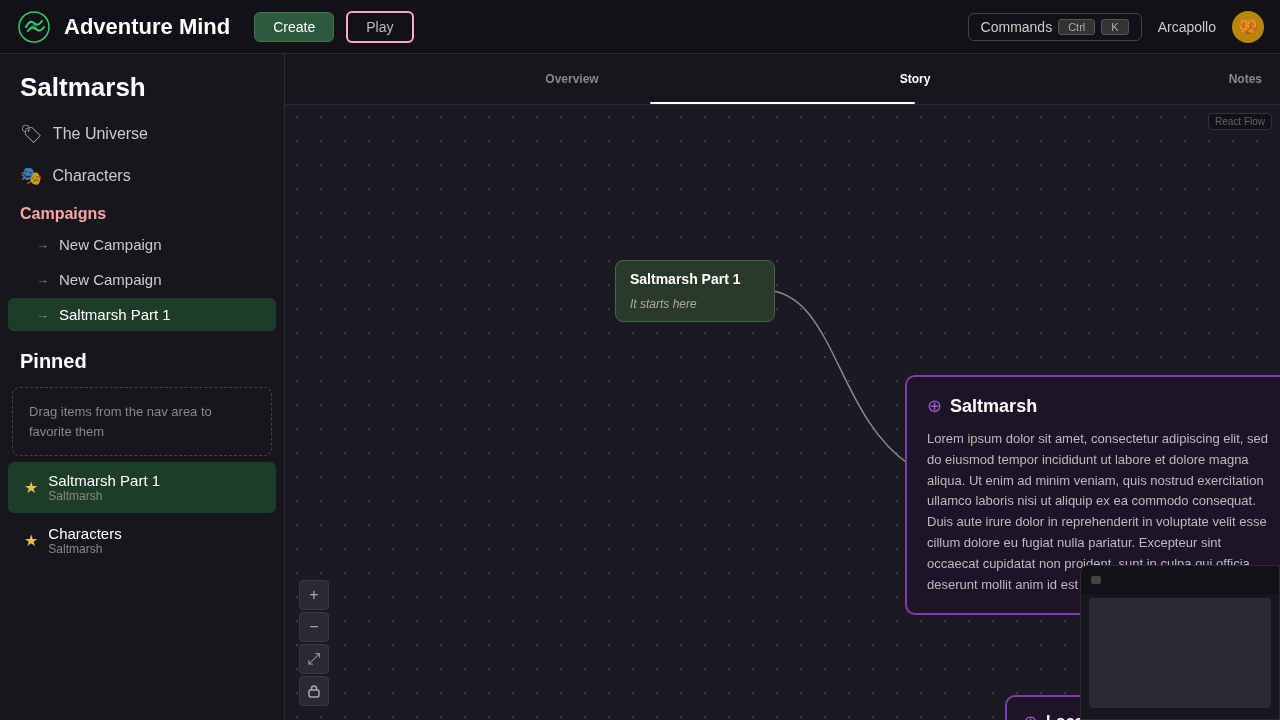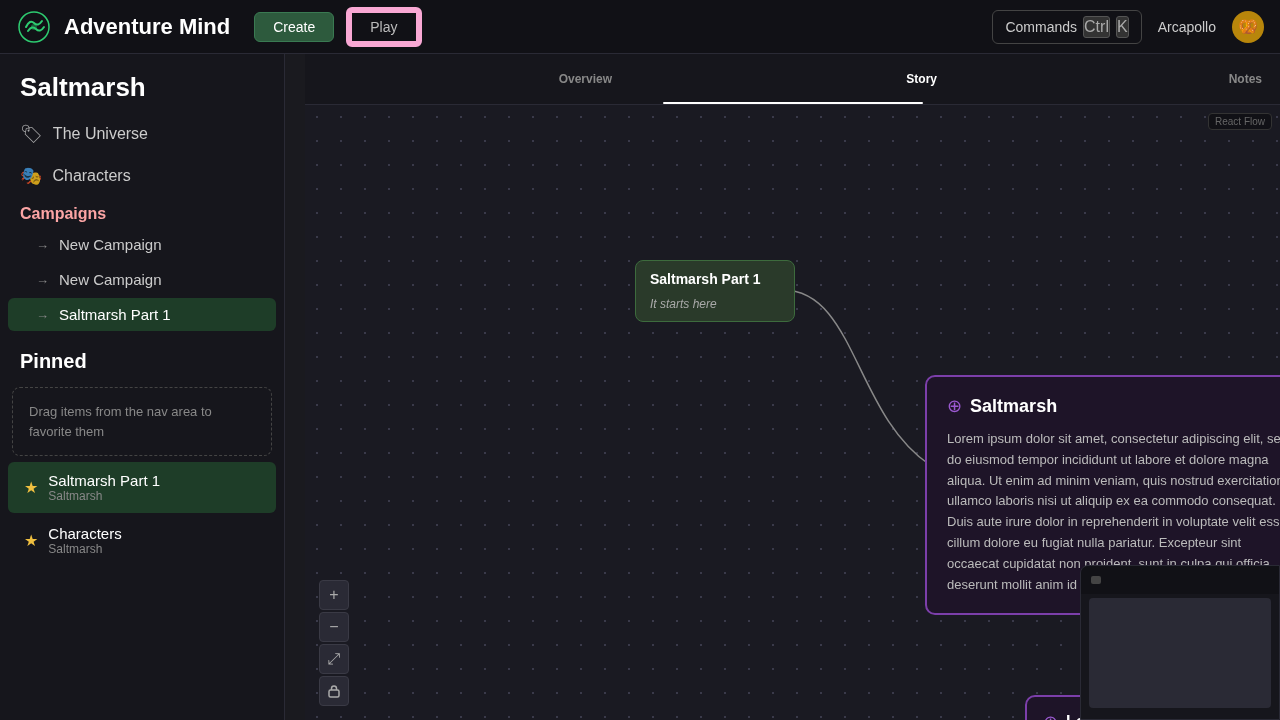--- a/index.html
+++ b/index.html
@@ -11,31 +11,31 @@
     }
     .logo-icon {
       width: 36px; height: 36px; display: flex; align-items: center; justify-content: center;
     }
     .logo-icon svg { width: 32px; height: 32px; }
     .app-title { font-size: 22px; font-weight: 600; color: #fff; margin-right: 12px; }
     .topbar-btn {
       padding: 6px 18px; border-radius: 6px; font-size: 14px; font-weight: 500; cursor: pointer; border: none;
     }
     .btn-create { background: #2d5a3d; color: #fff; border: 1px solid #3a7a52; }
-    .btn-play { background: transparent; color: #bbb; border: 6px solid #f9a8d4; }
+    .btn-play { background: transparent; color: #bbb; border: 2px solid #f9a8d4; }
     .topbar-right { margin-left: auto; display: flex; align-items: center; gap: 16px; }
     .commands-btn {
       display: flex; align-items: center; gap: 6px; background: transparent; border: 1px solid #444; border-radius: 6px; padding: 5px 12px; cursor: pointer; color: #ccc; font-size: 14px;
     }
-    .kbd { background: #333; border: 1px solid #555; border-radius: 3px; padding: 1px 0; font-size: 16px; color: #aaa; }
+    .kbd { background: #333; border: 1px solid #555; border-radius: 3px; padding: 1px 9px; font-size: 11px; color: #aaa; }
     .user-name { color: #ccc; font-size: 14px; }
     .avatar { width: 32px; height: 32px; border-radius: 50%; background: #b8860b; display: flex; align-items: center; justify-content: center; font-size: 16px; }
 
     
-    .main { display: flex; flex: 1; overflow: hidden; gap: 20px; }
+    .main { display: flex; flex: 1; overflow: hidden; }
 
     
     .sidebar {
       width: 285px; background: #16161c; border-right: 1px solid #2a2a35; display: flex; flex-direction: column; flex-shrink: 0; overflow-y: auto;
     }
     .sidebar-campaign-title {
       font-size: 26px; font-weight: 700; color: #fff; padding: 18px 20px 10px;
     }
     .sidebar-nav-item {
       display: flex; align-items: center; gap: 10px; padding: 10px 20px; cursor: pointer; color: #ccc; font-size: 16px;

